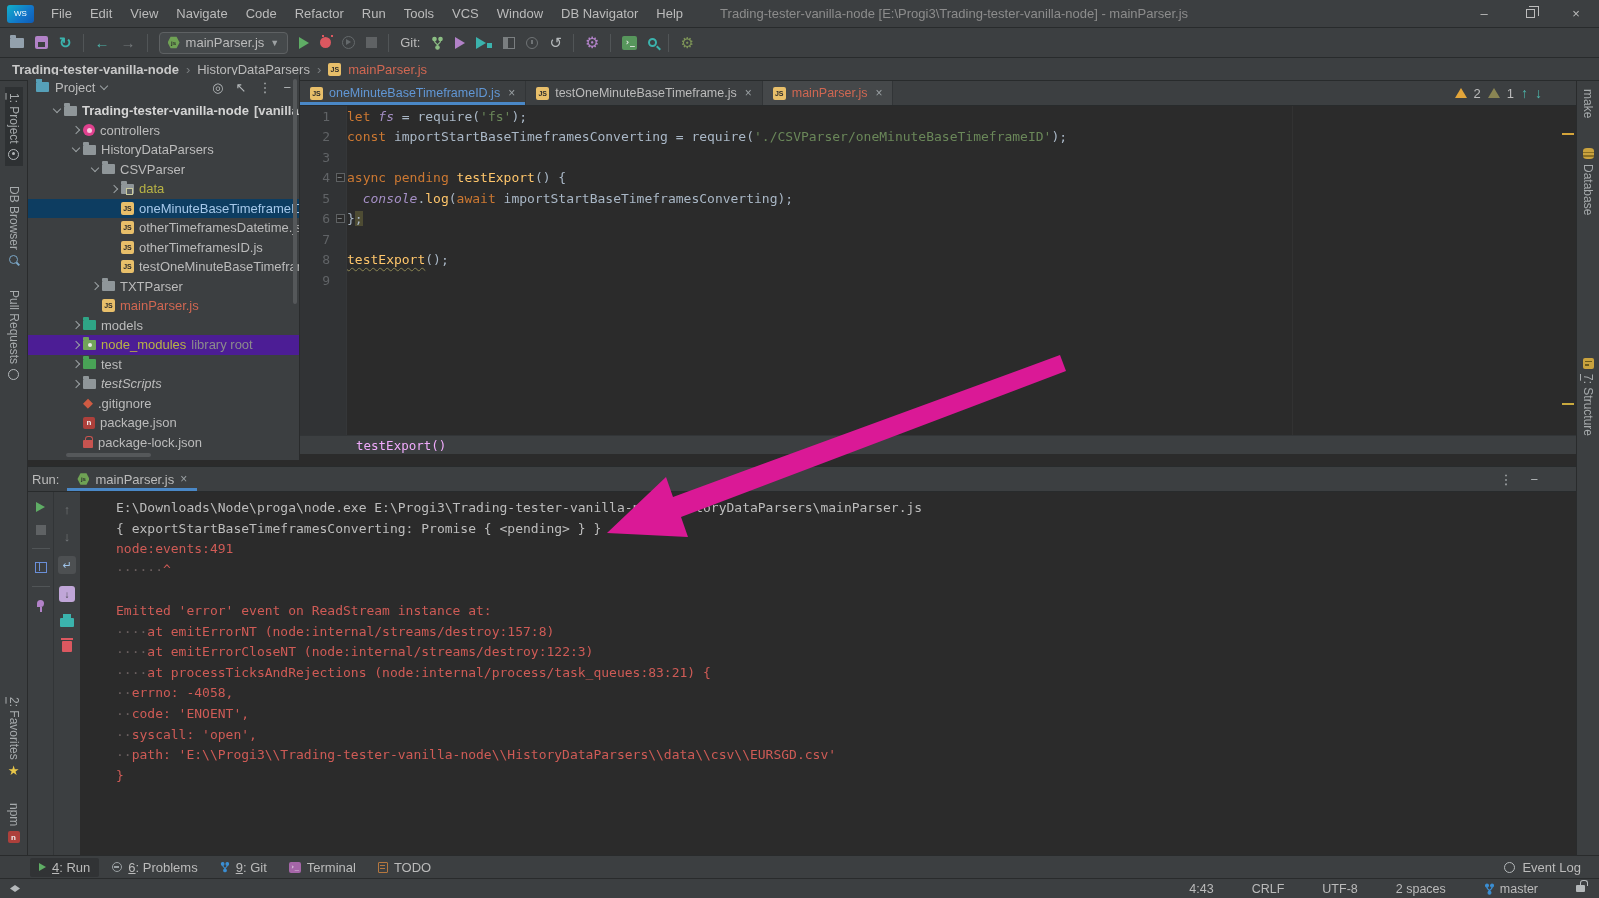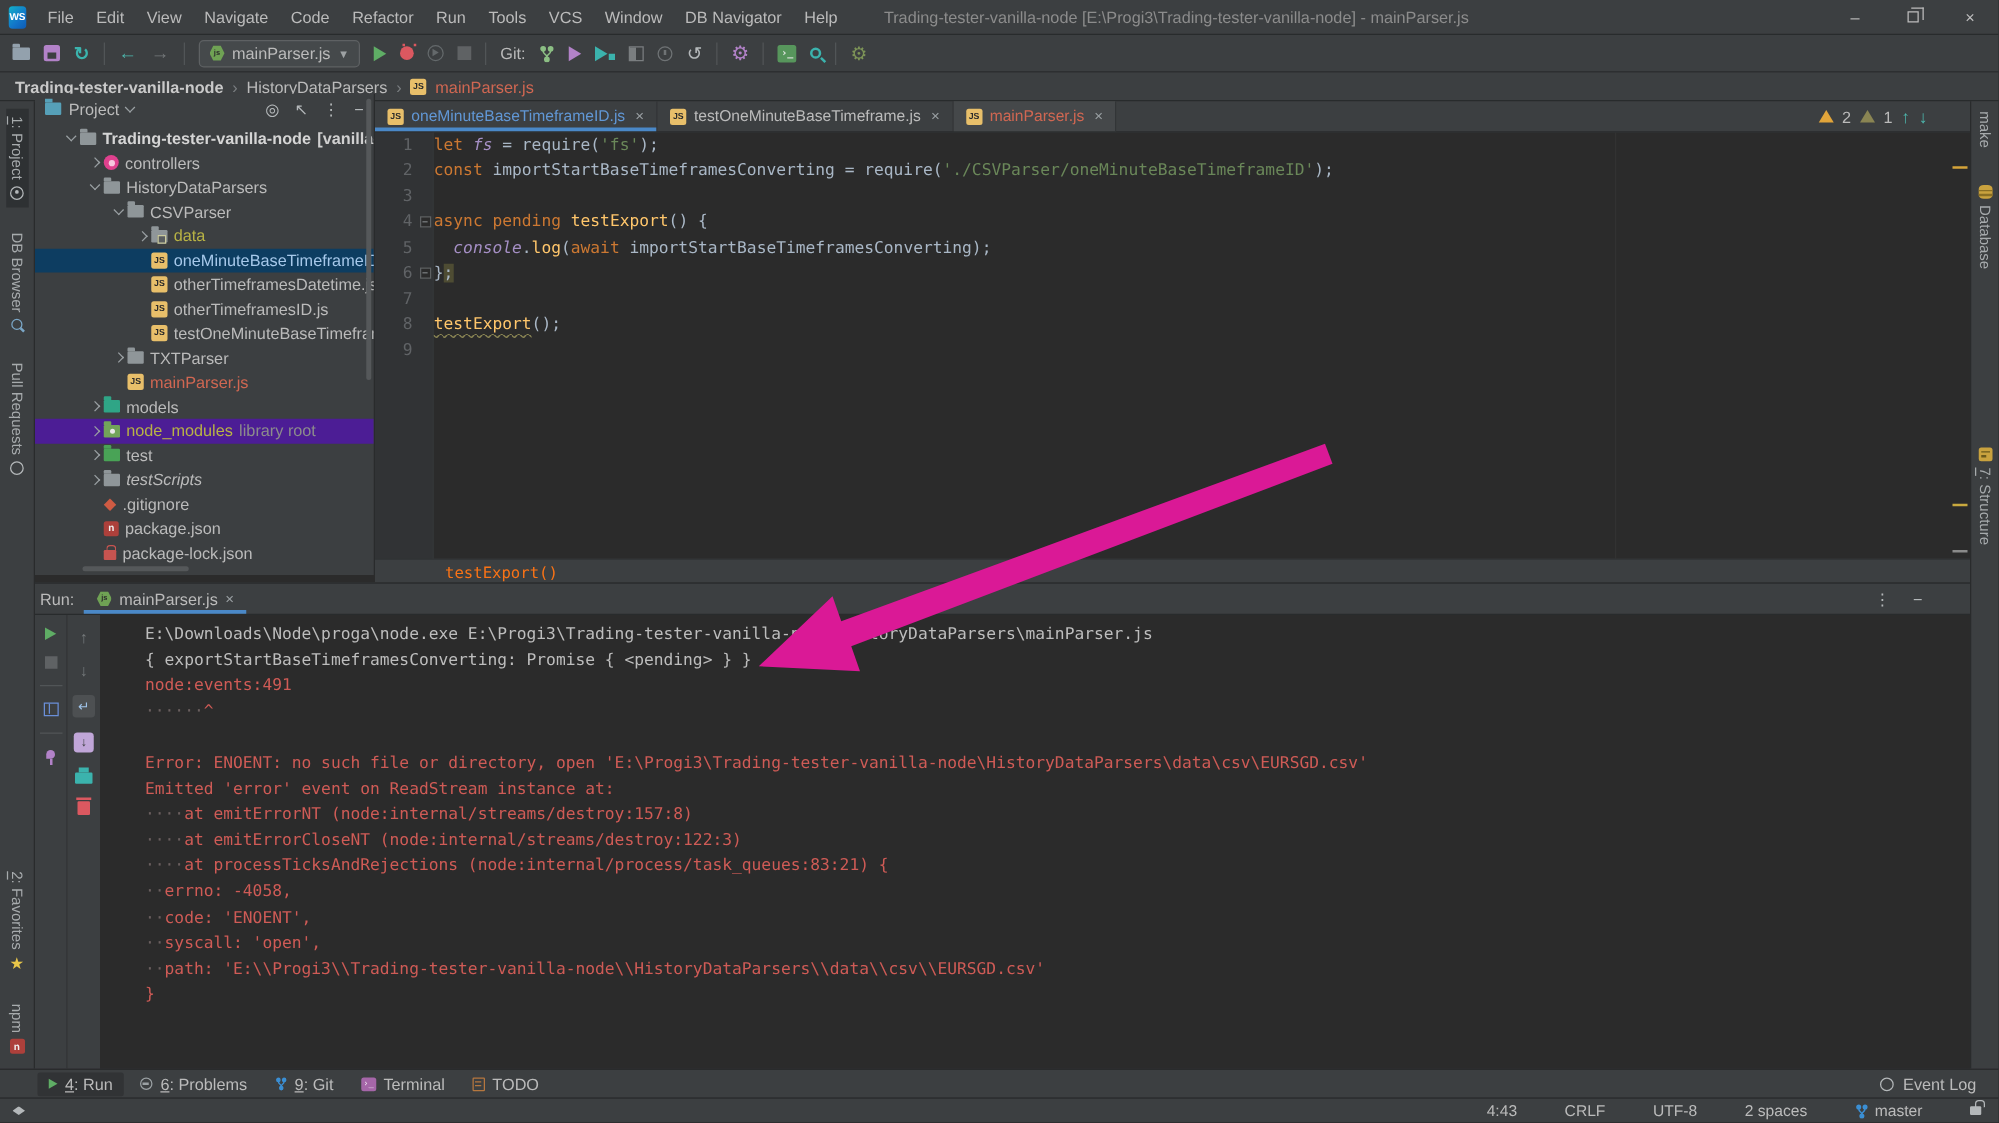--- a/index.html
+++ b/index.html
@@ -3,21 +3,21 @@
 <meta charset="utf-8">
 <style>
   *{box-sizing:border-box;margin:0;padding:0;}
   html,body{width:1599px;height:898px;}
   body{position:relative;background:#2b2b2b;font-family:"Liberation Sans",sans-serif;font-size:13px;color:#bbbbbb;overflow:hidden;}
   .abs{position:absolute;}
   .row-flex{display:flex;align-items:center;}
 
   
   #titlebar{left:0;top:0;width:1599px;height:28px;background:#3c3f41;border-bottom:1px solid #282b2c;display:flex;align-items:center;}
-  .ws-logo{width:14px;height:18px;margin:0 8px 0 7px;border-radius:3px;background:linear-gradient(135deg,#12b0c9,#1275c9 60%,#0e5bb5);color:#fff;font-size:8px;font-weight:bold;display:flex;align-items:center;justify-content:center;}
+  .ws-logo{width:27px;height:18px;margin:0 8px 0 7px;border-radius:3px;background:linear-gradient(135deg,#12b0c9,#1275c9 60%,#0e5bb5);color:#fff;font-size:8px;font-weight:normal;display:flex;align-items:center;justify-content:center;}
   .menu-item{padding:0 9px;height:28px;line-height:28px;color:#bbbbbb;cursor:default;}
   #win-title{color:#8c8c8c;margin-left:28px;white-space:nowrap;}
   #win-controls{margin-left:auto;display:flex;align-items:center;height:28px;}
   .win-btn{width:46px;height:28px;display:flex;align-items:center;justify-content:center;color:#bdbdbd;font-size:13px;}
   .restore-glyph{width:9px;height:9px;border:1px solid #bdbdbd;position:relative;}
   .restore-glyph::before{content:"";position:absolute;left:2px;top:-4px;width:9px;height:9px;border:1px solid #bdbdbd;border-left:none;border-bottom:none;}
 
   
   #toolbar{left:0;top:28px;width:1599px;height:30px;background:#3c3f41;border-bottom:1px solid #282b2c;display:flex;align-items:center;gap:11px;padding-left:10px;}
   .tb-sep{width:1px;height:18px;background:#515557;}
@@ -138,21 +138,21 @@
   .fn{color:#ffc66b;}
   .gv{color:#a58fc5;font-style:italic;}
   .hl{background:#4e4c33;}
   .fnu{color:#ffc66b;text-decoration:underline wavy #8a8553 1px;text-underline-offset:3px;}
   .margin-guide{position:absolute;left:992px;top:25px;height:341px;width:1px;background:#323232;}
   #warn-box{position:absolute;right:34px;top:4px;display:flex;align-items:center;gap:7px;}
   .warn-tri{width:0;height:0;border-left:6px solid transparent;border-right:6px solid transparent;border-bottom:10px solid #e2a53a;}
   .warn-tri.weak{border-bottom-color:#8a8553;}
   .nav-arrow{color:#4db6ac;font-size:14px;font-weight:bold;}
   .stripe-mark{position:absolute;width:12px;height:2px;}
-  #context-line{position:absolute;left:0;bottom:0;width:100%;height:19px;background:#3c3f41;border-top:1px solid #323537;color:#f97316;font-family:"DejaVu Sans Mono",monospace;font-size:12.5px;display:flex;align-items:center;padding-left:56px;}
+  #context-line{position:absolute;left:0;bottom:12px;width:100%;height:19px;background:#3c3f41;border-top:1px solid #323537;color:#f0abfc;font-family:"DejaVu Sans Mono",monospace;font-size:12.5px;display:flex;align-items:center;padding-left:56px;}
 
   
   #run-panel{left:28px;top:466px;width:1548px;height:389px;background:#2b2b2b;}
   #run-header{height:26px;background:#3c3f41;border-top:1px solid #282b2c;border-bottom:1px solid #282b2c;display:flex;align-items:center;}
   #run-label{margin-left:4px;color:#bbbbbb;}
   .run-tab{display:flex;align-items:center;gap:6px;padding:0 10px;height:100%;position:relative;margin-left:8px;}
   .run-tab::after{content:"";position:absolute;left:0;right:0;bottom:0;height:3px;background:#4a88c7;}
   #run-header-icons{margin-left:auto;display:flex;gap:18px;padding-right:38px;color:#b4b8ba;}
   #run-toolbar-outer{position:absolute;left:0;top:26px;width:26px;bottom:0;background:#3c3f41;border-right:1px solid #323537;display:flex;flex-direction:column;align-items:center;padding-top:10px;gap:13px;}
   #run-toolbar-inner{position:absolute;left:26px;top:26px;width:26px;bottom:0;background:#3c3f41;display:flex;flex-direction:column;align-items:center;padding-top:10px;gap:12px;}
@@ -562,21 +562,20 @@
     <span class="ico">
         <span class="trash-ico"></span>
       </span>
   </div>
   <div id="console">
       <div class="cline c-gray">E:\Downloads\Node\proga\node.exe E:\Progi3\Trading-tester-vanilla-node\HistoryDataParsers\mainParser.js</div>
       <div class="cline c-gray">{ exportStartBaseTimeframesConverting: Promise { &lt;pending&gt; } }</div>
       <div class="cline c-red">node:events:491</div>
       <div class="cline c-red"><span class="dots">······</span>^</div>
       <div class="cline c-red"></div>
-      <div class="cline c-red">Error: ENOENT: no such file or directory, open 'E:\Progi3\Trading-tester-vanilla-node\HistoryDataParsers\data\csv\EURSGD.csv'</div>
       <div class="cline c-red">Emitted 'error' event on ReadStream instance at:</div>
       <div class="cline c-red"><span class="dots">····</span>at emitErrorNT (node:internal/streams/destroy:157:8)</div>
       <div class="cline c-red"><span class="dots">····</span>at emitErrorCloseNT (node:internal/streams/destroy:122:3)</div>
       <div class="cline c-red"><span class="dots">····</span>at processTicksAndRejections (node:internal/process/task_queues:83:21) {</div>
       <div class="cline c-red"><span class="dots">··</span>errno: -4058,</div>
       <div class="cline c-red"><span class="dots">··</span>code: 'ENOENT',</div>
       <div class="cline c-red"><span class="dots">··</span>syscall: 'open',</div>
       <div class="cline c-red"><span class="dots">··</span>path: 'E:\\Progi3\\Trading-tester-vanilla-node\\HistoryDataParsers\\data\\csv\\EURSGD.csv'</div>
       <div class="cline c-red">}</div>
     </div>

